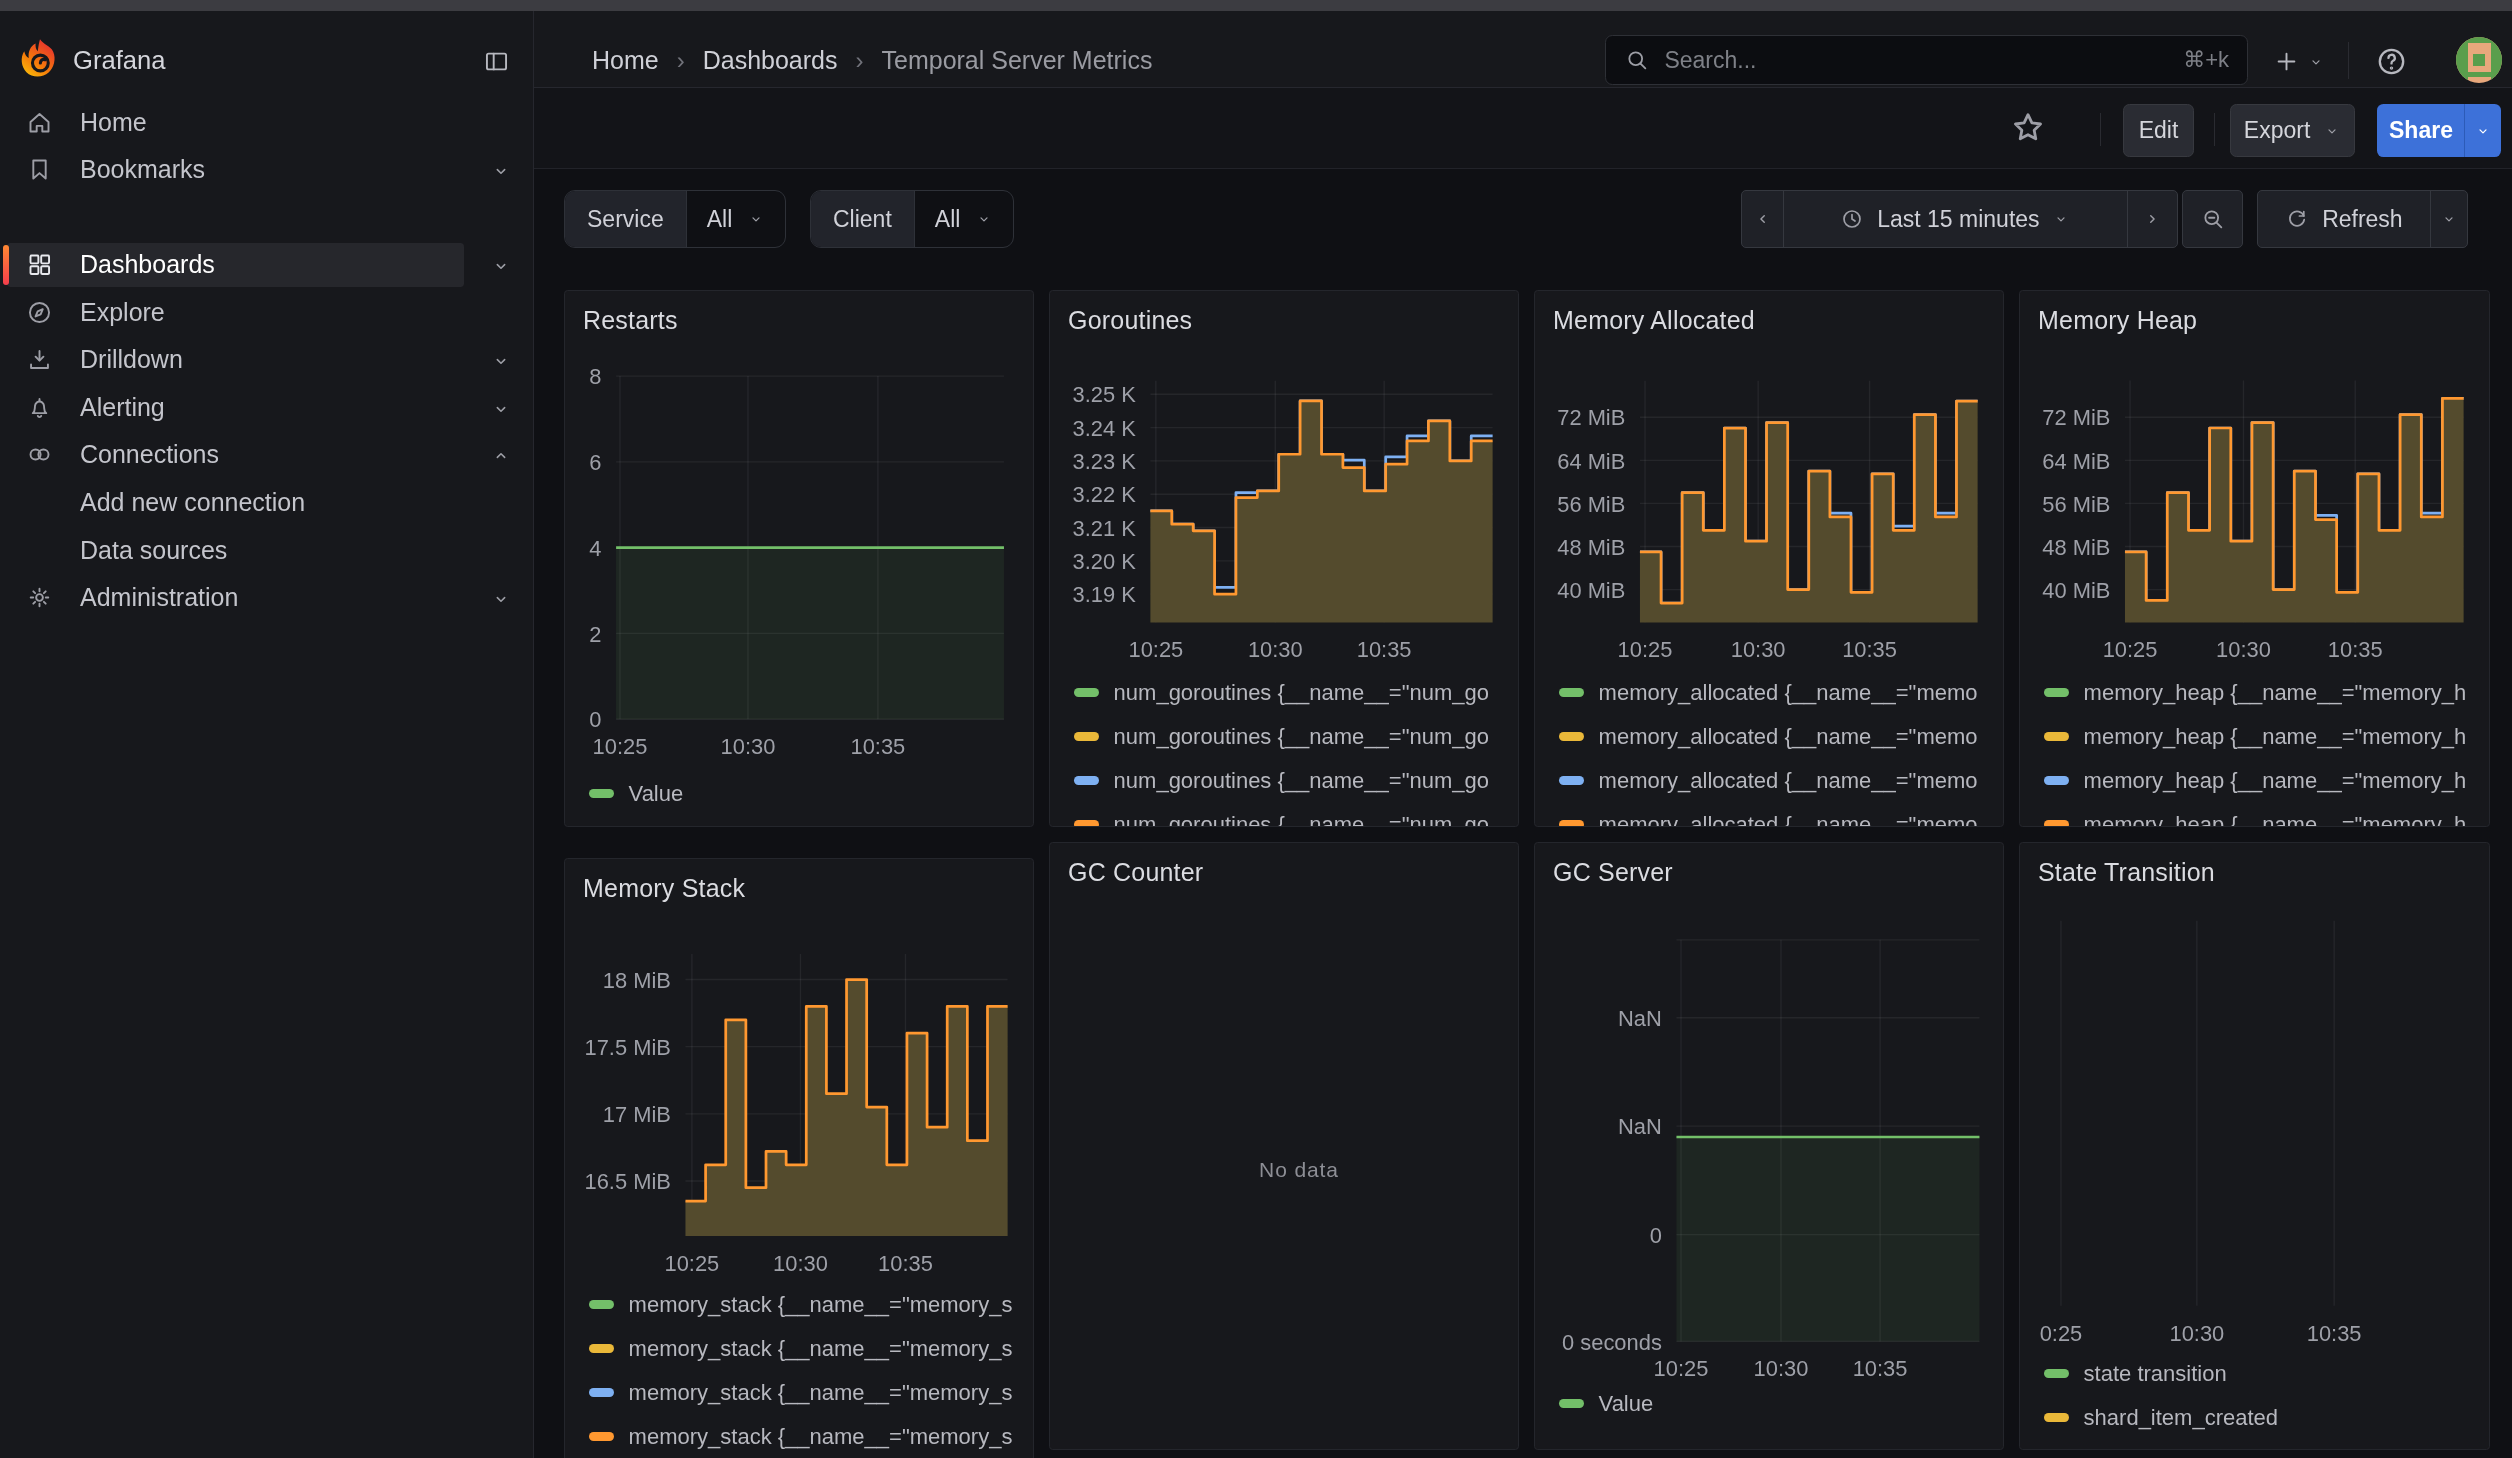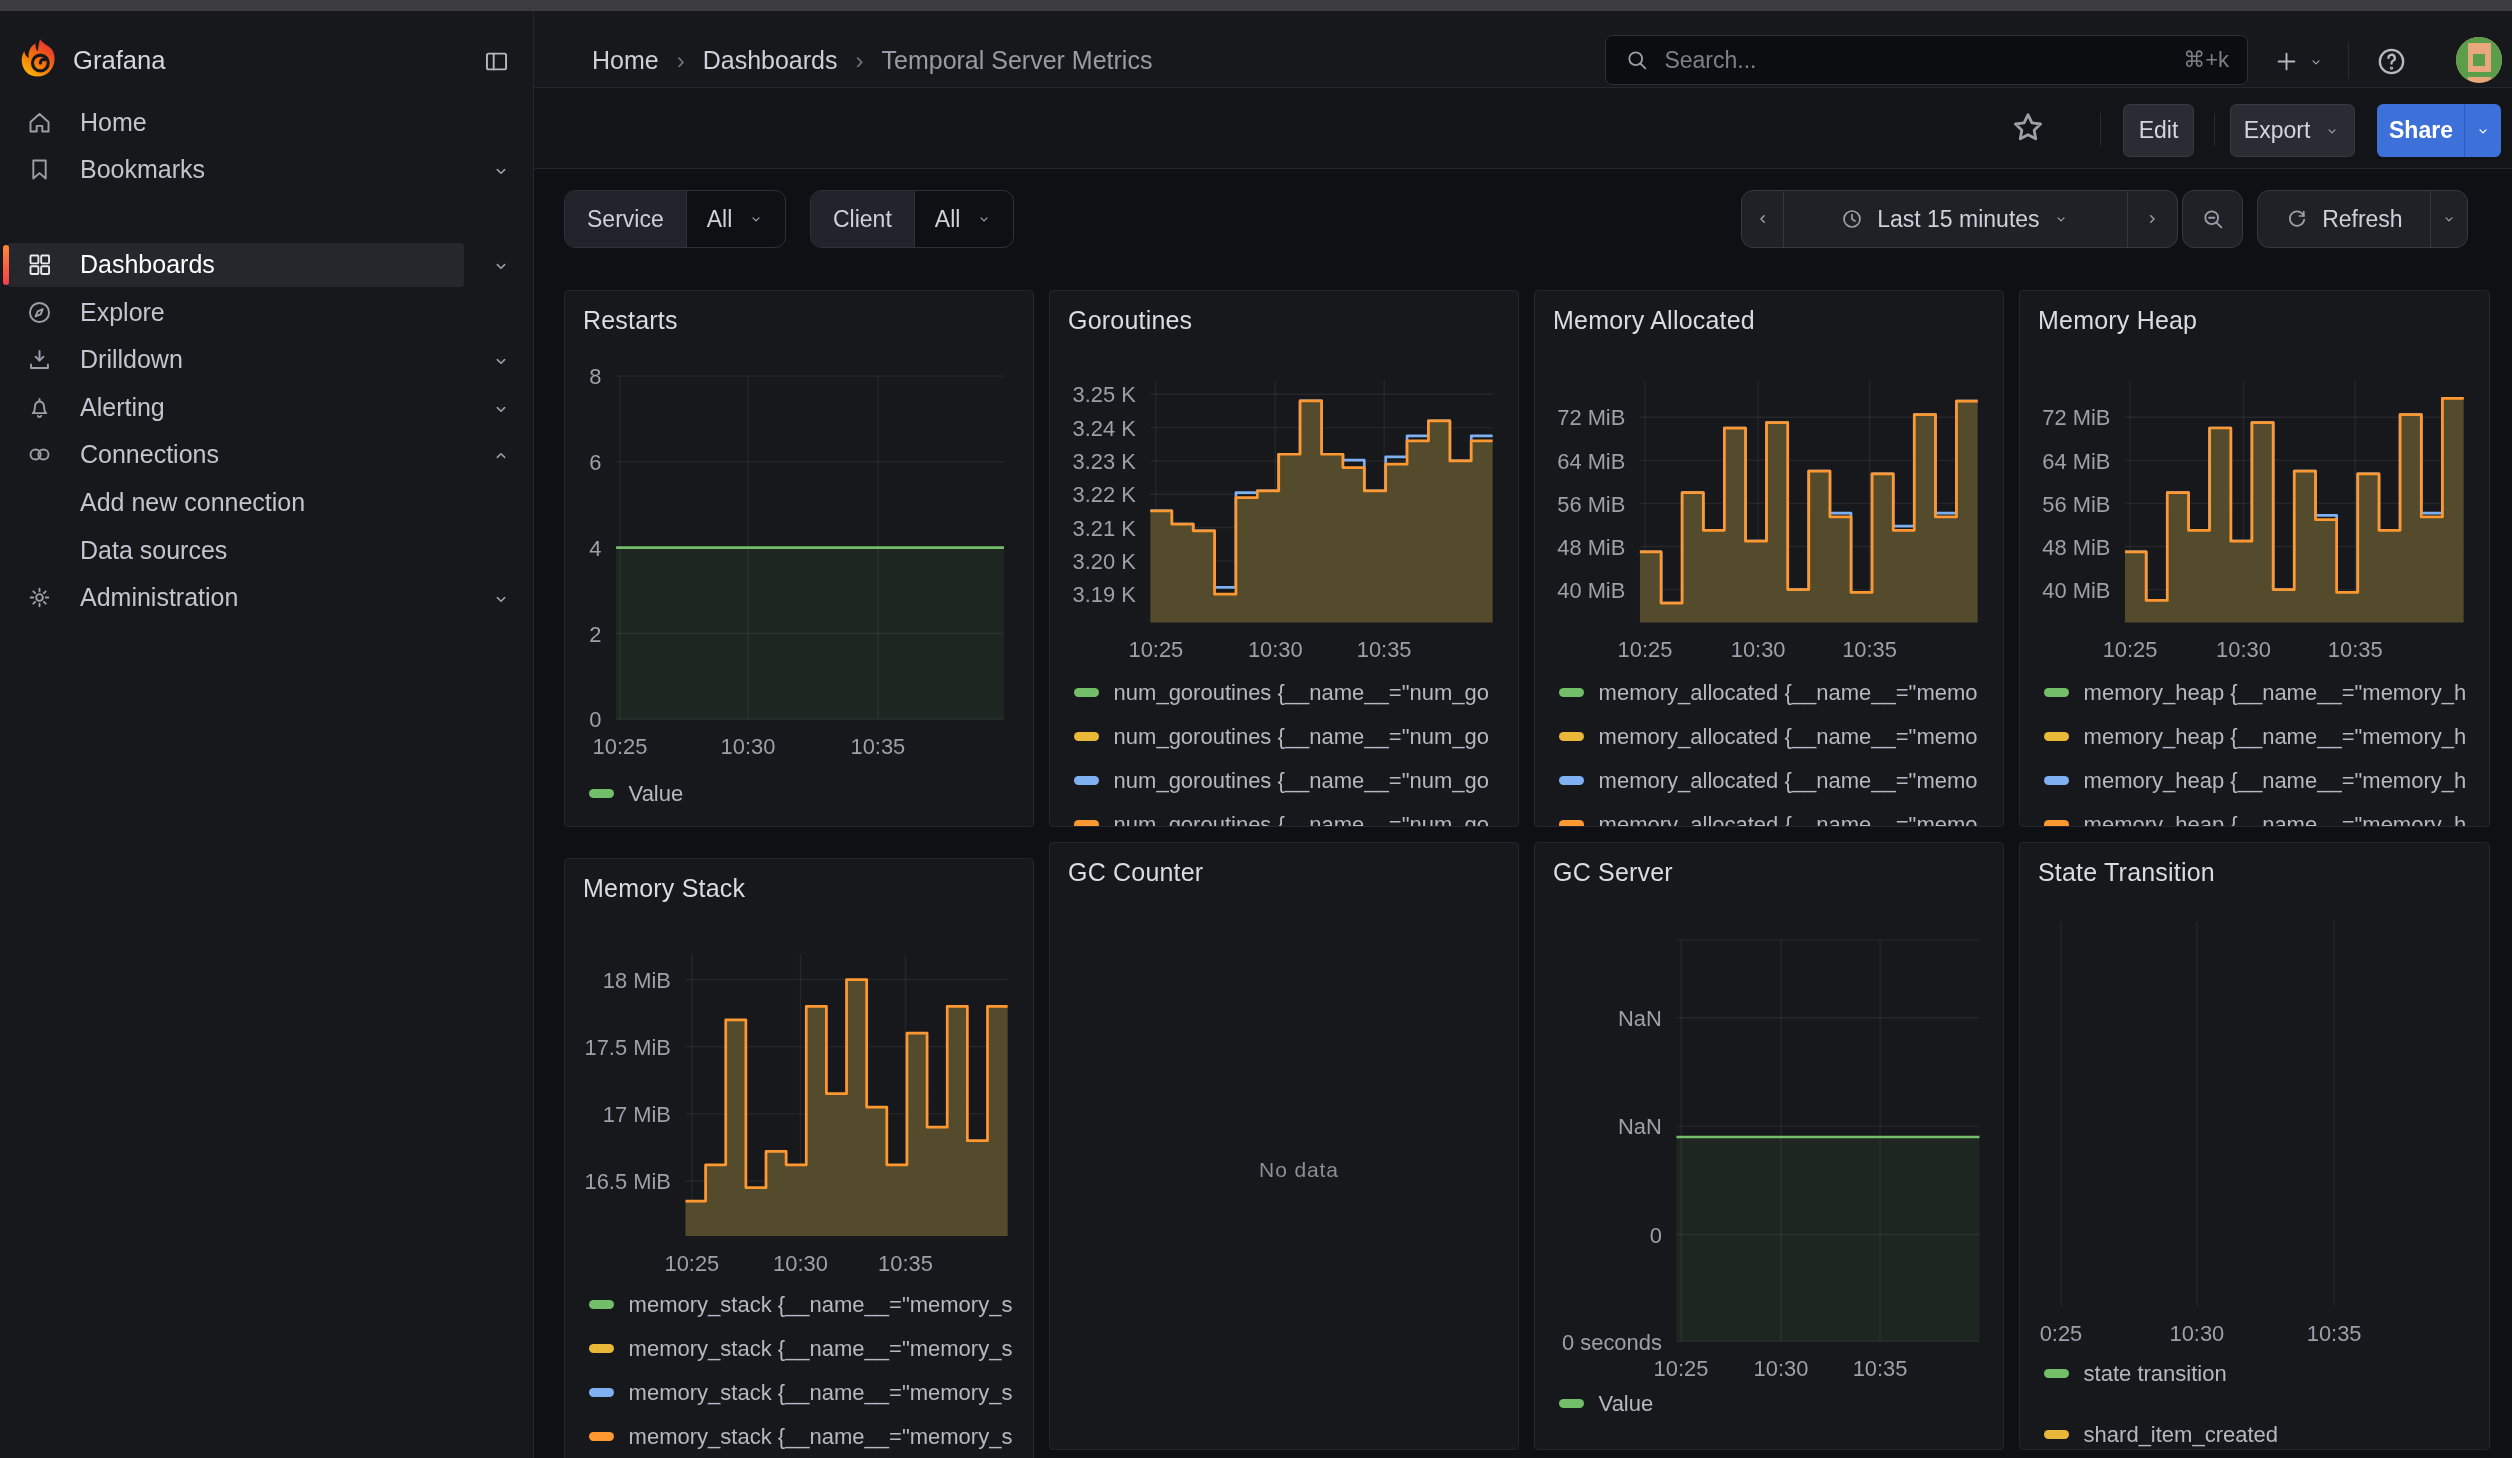--- a/index.html
+++ b/index.html
@@ -48,21 +48,21 @@
                background:linear-gradient(180deg,#FF8833,#F53E4C);}
   .side-icon{position:absolute;left:25.6px;top:10px;width:27px;height:27px;}
   .side-label{position:absolute;left:80px;top:9px;font-size:25px;color:#C4C5CC;}
   .side-item.active .side-label{color:#FFFFFF;}
   .side-item.active .side-icon{color:#E8E9EE;}
   .side-chev{position:absolute;left:490px;top:13.7px;width:22px;height:22px;color:#9D9EA6;}
   
   .var-group{top:190px;height:58px;display:flex;border:0.9px solid #2E3138;border-radius:11px;box-sizing:border-box;overflow:hidden;}
   .var-label{background:#22242B;display:flex;align-items:center;padding:0 22px;font-size:23px;color:#D0D1D8;}
   .var-value{display:flex;align-items:center;gap:14.6px;padding:0 20px;font-size:23px;color:#D0D1D8;cursor:pointer;border-left:0.9px solid #2E3138;}
-  .tc-group{top:190px;height:58px;display:flex;border:0.9px solid #35383F;border-radius:12px;background:#1F2127;box-sizing:border-box;overflow:hidden;}
+  .tc-group{top:190px;height:58px;display:flex;border:0.9px solid #35383F;border-radius:5px;background:#1F2127;box-sizing:border-box;overflow:hidden;}
   .tc-seg{display:flex;align-items:center;justify-content:center;gap:12.8px;font-size:23px;color:#D0D1D8;cursor:pointer;}
   .tc-div{width:0.9px;background:#35383F;}
   
   .panel{position:absolute;background:#17181C;border:0.9px solid #24262C;border-radius:3.7px;overflow:hidden;box-sizing:border-box;}
   .panel-title{position:absolute;top:14.6px;left:18px;font-size:25px;font-weight:500;color:#DBDCE1;letter-spacing:0.2px;cursor:pointer;}
   .legend-row{position:absolute;left:24px;display:flex;align-items:center;height:27px;cursor:pointer;}
   .legend-swatch{width:25px;height:8.2px;border-radius:4.6px;flex:0 0 auto;}
   .legend-label{margin-left:14.6px;font-size:22px;color:#B7B8BF;white-space:nowrap;}
   .nodata{position:absolute;left:15px;width:100%;text-align:center;font-size:21px;color:#8D8E95;letter-spacing:0.9px;}
   .chart-svg{position:absolute;left:0;top:0;}
@@ -611,20 +611,20 @@
           <text x="44.852" y="545" text-anchor="middle" class="axis-text">0:25</text>
           <line x1="193.754" y1="85" x2="193.754" y2="507" stroke="rgba(204,204,220,0.08)" stroke-width="1.5"></line>
           <text x="193.754" y="545" text-anchor="middle" class="axis-text">10:30</text>
           <line x1="344.15000000000003" y1="85" x2="344.15000000000003" y2="507" stroke="rgba(204,204,220,0.08)" stroke-width="1.5"></line>
           <text x="344.15000000000003" y="545" text-anchor="middle" class="axis-text">10:35</text>
         </svg>
         <div class="legend-row" style="top: 517px;">
           <span class="legend-swatch" style="background: rgb(115, 191, 105);"></span>
           <span class="legend-label">state transition</span>
         </div>
-        <div class="legend-row" style="top: 578px; align-items: center;">
+        <div class="legend-row" style="top: 561px; align-items: center;">
           <span class="legend-swatch" style="background: rgb(234, 184, 57);"></span>
           <span class="legend-label">shard_item_created</span>
         </div>
       </div>
     </div>
 </div>
 
 
 </body></html>

